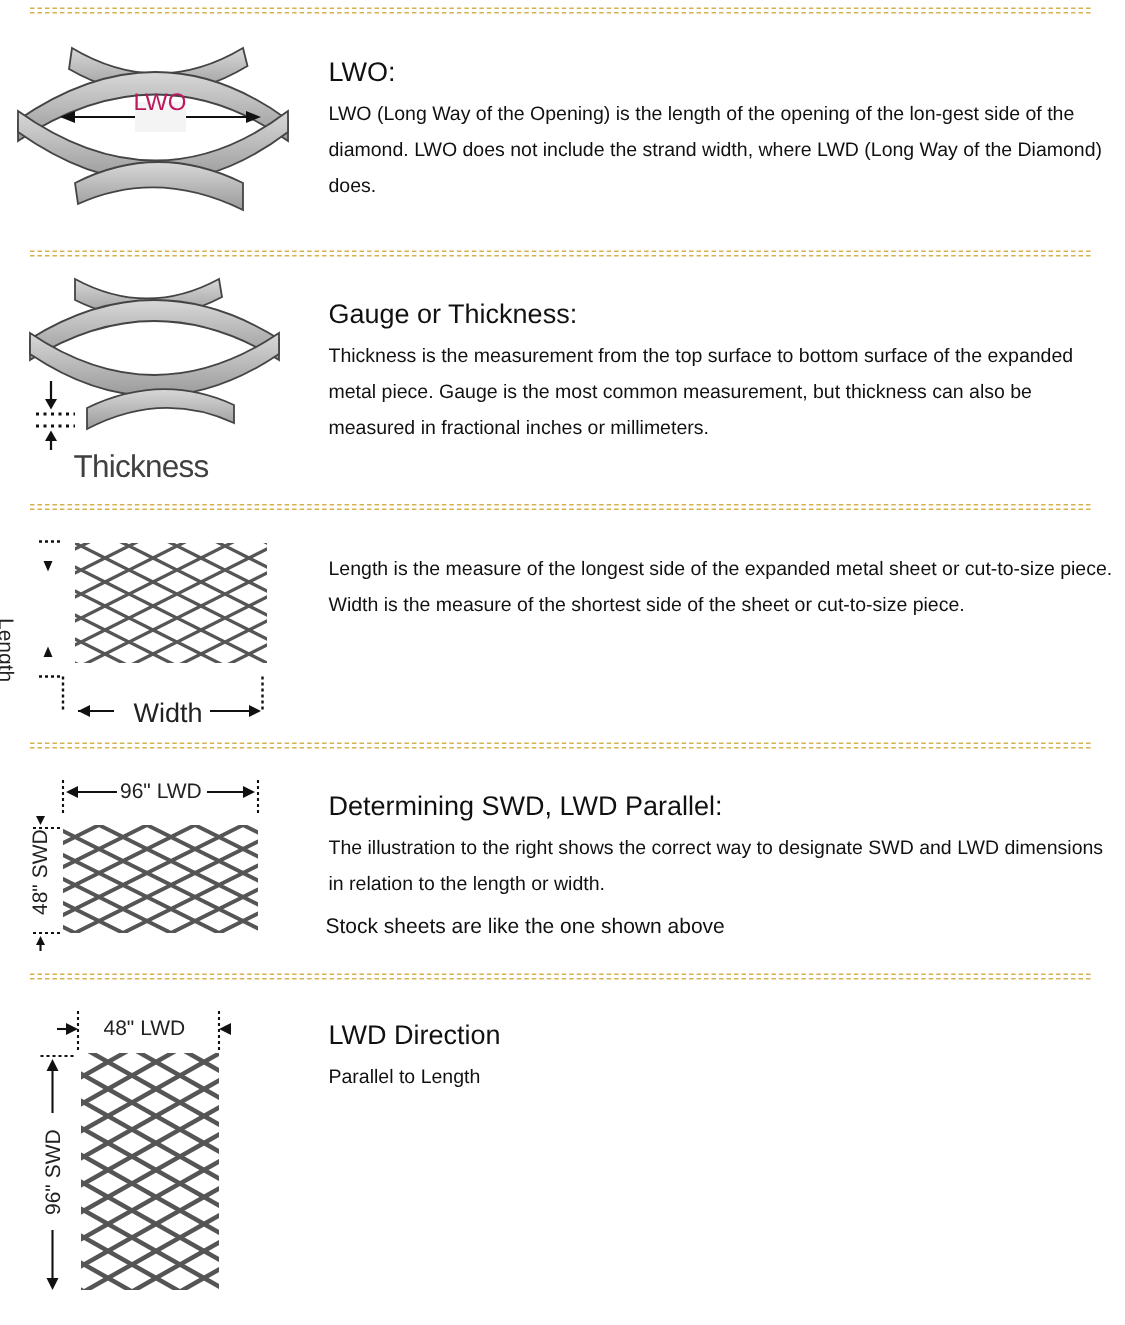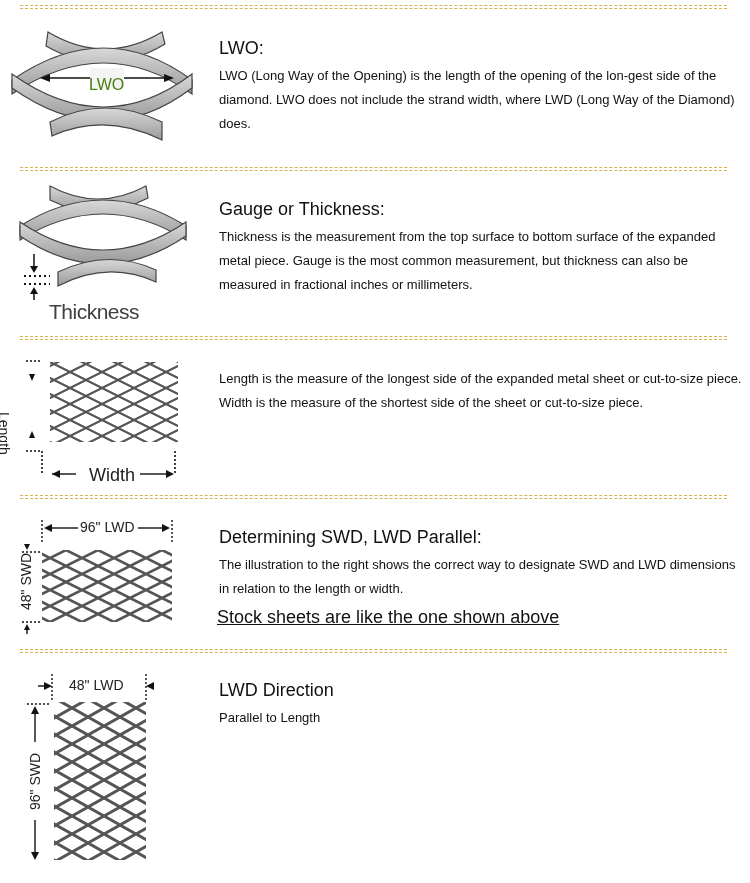--- a/index.html
+++ b/index.html
@@ -10,21 +10,21 @@
     content: ""; position: absolute; left: 0; right: 0; height: 0;
     border-top: 1px dashed #d6b24e;
   }
   .divider::before { top: 0; }
   .divider::after { top: 3px; }
   .section { position: absolute; left: 0; width: 750px; }
   .illus { position: absolute; }
   .text { position: absolute; left: 219px; width: 525px; }
   .title { font-size: 18px; line-height: 22px; margin: 0 0 5px 0; font-weight: normal; }
   .body { font-size: 13px; line-height: 24px; margin: 0; }
-  .note { font-size: 18px; line-height: 20px; margin: 6px 0 0 -2px; text-decoration: underline; }
+  .note { font-size: 14px; line-height: 20px; margin: 6px 0 0 -2px; }
 </style>
 </head>
 <body>
 
 <div class="divider" style="top:5px"></div>
 <div class="divider" style="top:167px"></div>
 <div class="divider" style="top:336px"></div>
 <div class="divider" style="top:495px"></div>
 <div class="divider" style="top:649px"></div>
 
@@ -39,21 +39,21 @@
     <path d="M38 14 Q95 48 152 14 L155 26 Q95 62 36 28 Z" fill="url(#g1)" stroke="#444" stroke-width="1.2"></path>
     <path d="M2 62 Q95 -2 182 62 L182 76 Q95 14 2 76 Z" fill="url(#g1)" stroke="#444" stroke-width="1.2"></path>
     <path d="M2 56 Q95 122 182 56 L182 70 Q95 136 2 70 Z" fill="url(#g1)" stroke="#444" stroke-width="1.2"></path>
     <path d="M40 104 Q95 76 152 104 L152 122 Q95 94 42 118 Z" fill="url(#g1)" stroke="#444" stroke-width="1.2"></path>
     <line x1="32" y1="60" x2="80" y2="60" stroke="#111" stroke-width="1.3"></line>
     <line x1="114" y1="60" x2="162" y2="60" stroke="#111" stroke-width="1.3"></line>
     <polygon points="30,60 40,56 40,64" fill="#111"></polygon>
     <polygon points="164,60 154,56 154,64" fill="#111"></polygon>
     <rect x="80" y="50" width="34" height="20" fill="#f4f4f4"></rect>
   </svg>
-  <div style="position:absolute;left:89px;top:76px;font-size:16px;color:#4d7c0f;">LWO</div>
+  <div style="position:absolute;left:89px;top:60px;font-size:16px;color:#be185d;">LWO</div>
   <div class="text" style="top:37px">
     <h2 class="title">LWO:</h2>
     <p class="body">LWO (Long Way of the Opening) is the length of the opening of the lon-gest side of the diamond. LWO does not include the strand width, where LWD (Long Way of the Diamond) does.</p>
   </div>
 </div>
 
 <div class="section" style="top:0">
   <svg class="illus" style="left:18px;top:178px" width="172" height="122" viewBox="0 0 172 122">
     <path d="M32 8 Q80 34 128 8 L130 20 Q80 46 32 22 Z" fill="url(#g1)" stroke="#444" stroke-width="1.2"></path>
     <path d="M2 48 Q85 -4 168 48 L168 62 Q85 10 2 62 Z" fill="url(#g1)" stroke="#444" stroke-width="1.2"></path>

